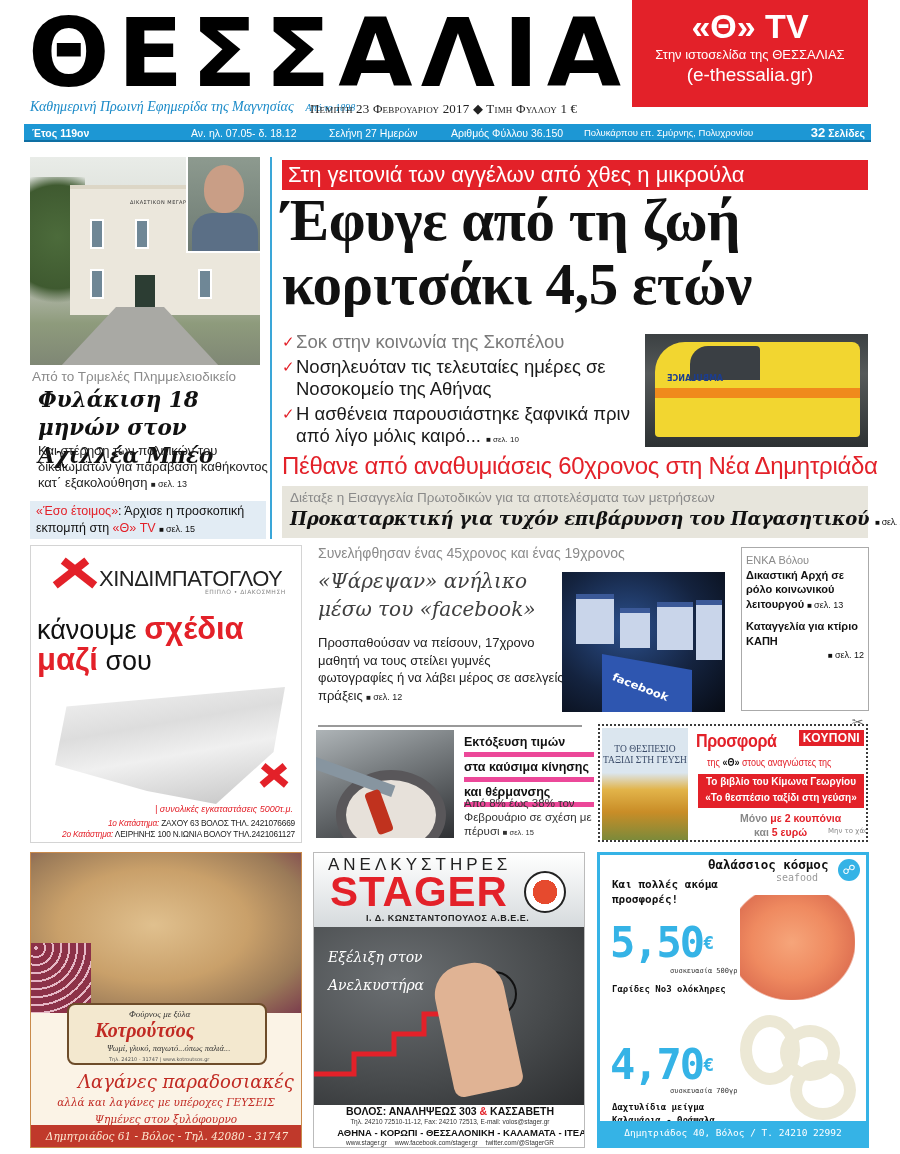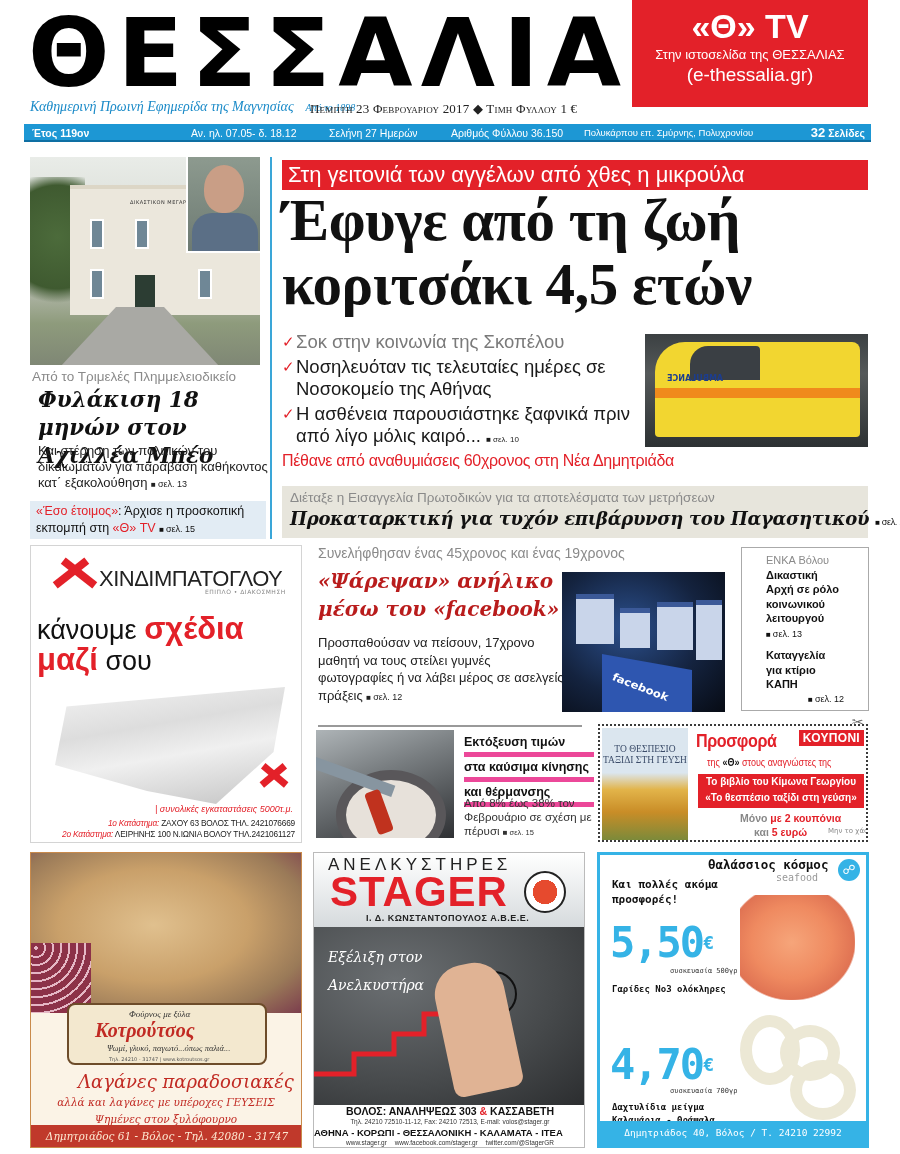--- a/index.html
+++ b/index.html
@@ -51,21 +51,21 @@
   .main-head { left: 282px; top: 188px; width: 600px; font-family: "Liberation Serif", serif; font-weight: bold; font-size: 59px; line-height: 64px; color: #111; letter-spacing: -0.5px; }
   .bullets { left: 282px; top: 331px; width: 360px; font-family: "Liberation Sans", sans-serif; font-size: 18.5px; line-height: 22px; color: #1a1a1a; }
   .bullets .b { position: relative; padding-left: 14px; margin-bottom: 3px; }
   .bullets .b::before { content: "\2713"; position: absolute; left: 0; top: 0; color: #e32129; font-size: 15px; }
   .bullets .b.gray { color: #7a7a7a; }
   .ambulance { left: 645px; top: 334px; width: 223px; height: 113px; background: linear-gradient(180deg,#3b4042 0%, #55595a 35%, #2d3133 100%); overflow: hidden; }
   .ambulance .van { position: absolute; left: 10px; top: 8px; width: 205px; height: 95px; background: #f2d630; border-radius: 30px 8px 4px 4px; }
   .ambulance .stripe { position: absolute; left: 10px; top: 54px; width: 205px; height: 10px; background: #f08a1c; }
   .ambulance .glass { position: absolute; left: 45px; top: 12px; width: 70px; height: 34px; background: #3a3f44; border-radius: 18px 4px 0 0; }
   .ambulance .lbl { position: absolute; left: 22px; top: 40px; font-size: 8px; color: #1c3d8f; font-weight: bold; transform: scaleX(-1); }
-  .second-head { left: 282px; top: 452px; font-family: "Liberation Sans", sans-serif; font-size: 16px; color: #e32129; white-space: nowrap; letter-spacing: -0.3px; }
+  .second-head { left: 282px; top: 452px; font-family: "Liberation Sans", sans-serif; font-size: 24px; color: #e32129; white-space: nowrap; letter-spacing: -0.3px; }
 
   .band { left: 282px; top: 486px; width: 586px; height: 52px; background: #e7e5dc; }
   .band-kicker { left: 290px; top: 490px; font-size: 13.5px; color: #8a8a8a; font-family: "Liberation Sans", sans-serif; }
   .band-head { left: 290px; top: 508px; font-family: "DejaVu Serif", serif; font-style: italic; font-weight: bold; font-size: 18px; color: #111; white-space: nowrap; letter-spacing: -0.3px; }
 
   
   .ad-xin { left: 30px; top: 545px; width: 272px; height: 298px; border: 1px solid #d4d4d4; background: #fff; overflow: hidden; }
   .ad-xin .logo-x { position: absolute; left: 20px; top: 6px; width: 54px; height: 40px; }
   .ad-xin .brand { position: absolute; left: 68px; top: 20px; font-family: "Liberation Sans", sans-serif; font-size: 22px; letter-spacing: -0.5px; color: #222; }
   .ad-xin .sub { position: absolute; left: 174px; top: 42px; font-size: 6px; color: #888; letter-spacing: 0.5px; }
@@ -73,29 +73,29 @@
   .ad-xin .slogan2 { position: absolute; left: 6px; top: 96px; font-family: "Liberation Sans", sans-serif; font-size: 27px; color: #111; white-space: nowrap; }
   .ad-xin .bold-red { color: #e32129; font-weight: bold; font-size: 31px; }
   .ad-xin .table-sketch { position: absolute; left: 24px; top: 128px; width: 230px; height: 130px; background: linear-gradient(170deg,#f8f8f8 0%,#d9d9d9 40%,#eeeeee 60%,#bdbdbd 100%); clip-path: polygon(5% 25%, 100% 10%, 95% 60%, 70% 100%, 40% 90%, 0 70%); opacity: 0.9; }
   .ad-xin .logo-x2 { position: absolute; left: 225px; top: 212px; width: 36px; height: 36px; }
   .ad-xin .total { position: absolute; right: 8px; top: 258px; font-family: "Liberation Sans", sans-serif; font-style: italic; font-size: 9px; color: #e32129; }
   .ad-xin .store { position: absolute; right: 6px; font-family: "Liberation Sans", sans-serif; font-size: 8.3px; color: #222; white-space: nowrap; letter-spacing: -0.2px; }
   .ad-xin .store .lab { color: #e32129; font-style: italic; }
 
   
   .fb-kicker { left: 318px; top: 545px; font-family: "Liberation Sans", sans-serif; font-size: 14px; color: #8a8a8a; white-space: nowrap; }
-  .fb-head { left: 318px; top: 567px; width: 250px; font-family: "DejaVu Serif", serif; font-style: italic; font-weight: bold; font-size: 20px; line-height: 28px; color: #b91c1c; }
+  .fb-head { left: 318px; top: 567px; width: 250px; font-family: "DejaVu Serif", serif; font-style: italic; font-weight: normal; font-size: 20px; line-height: 28px; color: #404040; }
   .fb-body { left: 318px; top: 634px; width: 250px; font-family: "Liberation Sans", sans-serif; font-size: 13px; line-height: 17.5px; color: #222; }
   .fb-photo { left: 562px; top: 572px; width: 163px; height: 140px; background: radial-gradient(ellipse at 40% 40%, #2b4f8c 0%, #14233f 55%, #070b14 100%); overflow: hidden; }
   .fb-photo .scr { position: absolute; background: #c9d5ea; border-top: 5px solid #3b5998; }
   .fb-photo .tab { position: absolute; left: 40px; top: 90px; width: 90px; height: 60px; background: #2e56b0; transform: skewY(10deg); }
   .fb-photo .tab span { position: absolute; left: 10px; top: 20px; color: #fff; font-weight: bold; font-style: italic; font-size: 11px; transform: rotate(12deg); }
 
   
-  .enka { left: 741px; top: 547px; width: 128px; height: 164px; border: 1px solid #aaa; padding: 5px 24px; font-family: "Liberation Sans", sans-serif; font-size: 11px; line-height: 14.5px; color: #111; }
+  .enka { left: 741px; top: 547px; width: 128px; height: 164px; border: 1px solid #aaa; padding: 5px 4px; font-family: "Liberation Sans", sans-serif; font-size: 11px; line-height: 14.5px; color: #111; }
   .enka .k { color: #8a8a8a; }
   .enka .it { margin-bottom: 6px; font-weight: bold; }
   .enka .it .pref { font-weight: normal; }
   .enka .ref-right { display: block; text-align: right; }
 
   .hr-gray { left: 318px; top: 725px; width: 264px; height: 2px; background: #999; }
 
   
   .fuel-photo { left: 316px; top: 730px; width: 138px; height: 108px; background: linear-gradient(160deg,#aeb4b7 0%,#787d80 40%,#2e3033 100%); overflow: hidden; }
   .fuel-photo .ring { position: absolute; left: 20px; top: 40px; width: 110px; height: 90px; border-radius: 50%; background: #e7e1da; border: 10px solid #59575a; }
@@ -141,21 +141,21 @@
   .ad-stager .stager-logo { position: absolute; left: 210px; top: 18px; width: 42px; height: 42px; border-radius: 50%; border: 2px solid #222; background: radial-gradient(circle,#e64a2e 0 45%,#fff 46%); }
   .ad-stager .company { position: absolute; left: 52px; top: 60px; font-family: "Liberation Sans", sans-serif; font-size: 9px; font-weight: bold; color: #222; letter-spacing: 0.5px; }
   .ad-stager .mid { position: absolute; left: 0; top: 74px; width: 272px; height: 178px; background: radial-gradient(ellipse at 30% 30%, #6b6f72 0%, #46494b 60%, #2b2d2f 100%); }
   .ad-stager .script1 { position: absolute; left: 14px; top: 96px; font-family: "DejaVu Serif", serif; font-style: italic; font-size: 14px; color: #fff; }
   .ad-stager .script2 { position: absolute; left: 14px; top: 124px; font-family: "DejaVu Serif", serif; font-style: italic; font-size: 14px; color: #fff; }
   .ad-stager .stairs { position: absolute; left: 0; top: 116px; width: 210px; height: 110px; }
   .ad-stager .hand { position: absolute; left: 128px; top: 110px; width: 70px; height: 130px; background: #e0b394; border-radius: 30px 30px 10px 10px; transform: rotate(-12deg); }
   .ad-stager .bot1 { position: absolute; left: 0; width: 272px; top: 252px; text-align: center; font-family: "Liberation Sans", sans-serif; font-size: 10.5px; font-weight: bold; color: #111; }
   .ad-stager .bot1 .amp { color: #e32129; }
   .ad-stager .bot2 { position: absolute; left: 0; width: 272px; top: 265px; text-align: center; font-family: "Liberation Sans", sans-serif; font-size: 6.5px; color: #333; }
-  .ad-stager .bot3 { position: absolute; left: 0; width: 272px; top: 274px; text-align: left; font-family: "Liberation Sans", sans-serif; font-size: 9.5px; font-weight: bold; color: #111; }
+  .ad-stager .bot3 { position: absolute; left: 0; width: 272px; top: 274px; text-align: right; font-family: "Liberation Sans", sans-serif; font-size: 9.5px; font-weight: bold; color: #111; }
   .ad-stager .bot4 { position: absolute; left: 0; width: 272px; top: 286px; text-align: center; font-family: "Liberation Sans", sans-serif; font-size: 6.5px; color: #333; word-spacing: 6px; }
 
   
   .ad-sea { left: 597px; top: 852px; width: 272px; height: 296px; border: 3px solid #35b3e6; background: #fff; overflow: hidden; }
   .ad-sea .brand { position: absolute; left: 108px; top: 2px; font-family: "DejaVu Sans Mono", monospace; font-size: 12.5px; color: #111; font-weight: bold; }
   .ad-sea .seafood { position: absolute; left: 176px; top: 17px; font-family: "DejaVu Sans Mono", monospace; font-size: 10px; color: #999; }
   .ad-sea .badge { position: absolute; left: 238px; top: 4px; width: 22px; height: 22px; border-radius: 50%; background: #35b3e6; color: #fff; text-align: center; font-size: 13px; line-height: 22px; }
   .ad-sea .more { position: absolute; left: 12px; top: 22px; font-family: "DejaVu Sans Mono", monospace; font-weight: bold; font-size: 11px; line-height: 15px; color: #111; }
   .ad-sea .price { position: absolute; font-family: "DejaVu Sans Mono", monospace; font-weight: bold; color: #35b3e6; font-size: 42px; line-height: 44px; letter-spacing: -2px; }
   .ad-sea .price sup { font-size: 18px; vertical-align: top; }

